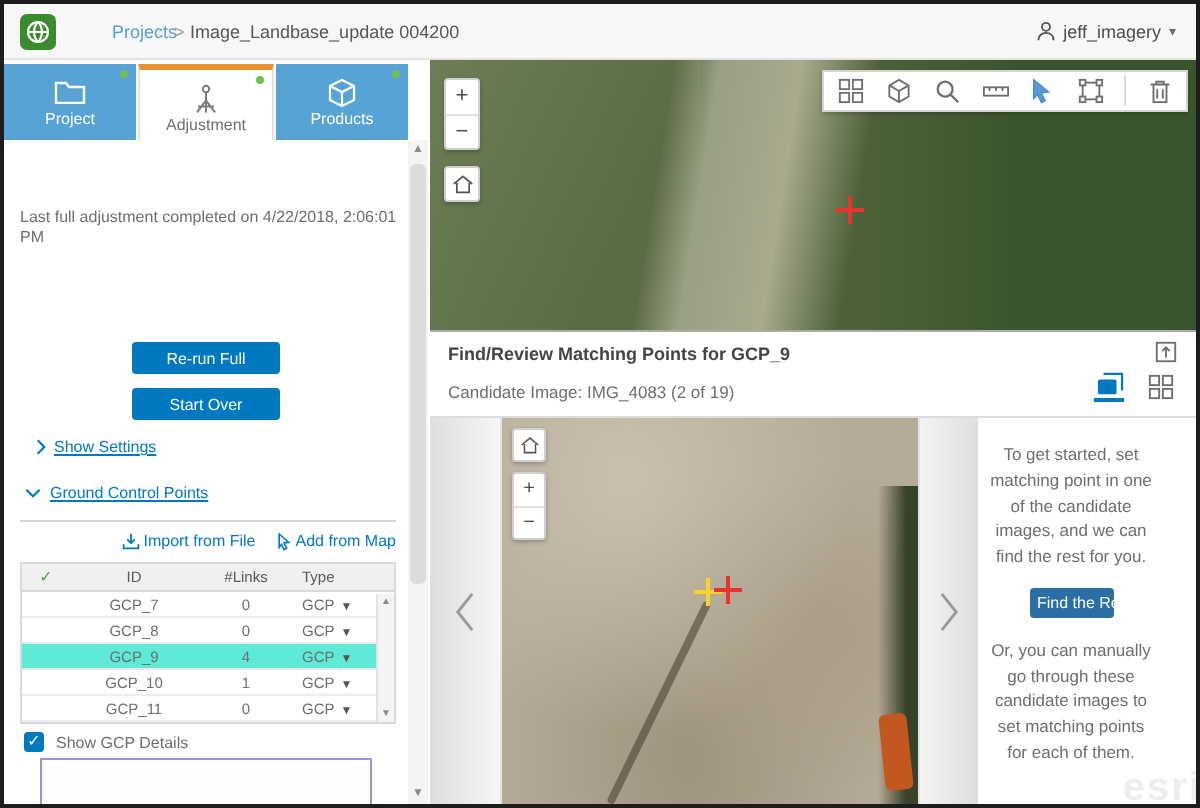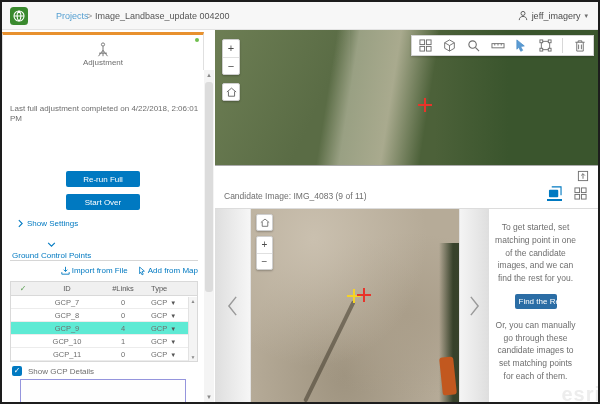--- a/index.html
+++ b/index.html
@@ -27,23 +27,23 @@
   .v-scroll { position:absolute; right:1px; top:40px; width:10px; height:332px; background:#f4f4f4; }
   .v-scroll .arrow { position:absolute; left:0; width:10px; height:10px; font-size:6px; color:#8a8a8a; text-align:center; line-height:10px; cursor:pointer; }
   .v-scroll .thumb { position:absolute; left:1px; top:12px; width:8px; height:210px; background:#dcdcdc; border-radius:3px; cursor:pointer; }
 
   .lp-content { position:absolute; left:0; top:40px; width:200px; height:332px; font-size:8px; color:#6e6e6e; }
   .status-text { position:absolute; left:8px; top:34px; width:190px; line-height:1.3; }
   .desc-text { position:absolute; left:17px; top:60px; width:178px; line-height:1.3; }
   .btn { position:absolute; left:64px; width:74px; height:16px; background:#0079c1; color:#fff; border:none; border-radius:2px; font-size:8px; font-family:inherit; cursor:pointer; }
   .btn-rerun { top:101px; }
   .btn-start { top:124px; }
-  .link-row { position:absolute; display:flex; align-items:center; gap:4px; color:#0079c1; cursor:pointer; }
+  .link-row { position:absolute; display:flex; align-items:center; gap:4px; color:#0079c1; cursor:pointer;text-decoration:underline; }
   .show-settings { left:16px; top:149px; }
-  .gcp-head { left:10px; top:172px;flex-direction:column; }
+  .gcp-head { left:10px; top:172px; }
   .divider { position:absolute; left:8px; top:190px; width:188px; height:1px; background:#d6d6d6; }
   .import-links { position:absolute; left:8px; top:196px; width:188px; display:flex; justify-content:flex-end; gap:10px; font-size:8px; }
   .import-links span { display:flex; align-items:flex-start; gap:2px; color:#0079c1; cursor:pointer; }
 
   .gcp-table { position:absolute; left:8px; top:211px; width:188px; border:1px solid #d9d9d9; background:#fff; }
   .t-head { display:flex; height:14px; background:#f0f0f0; border-bottom:1px solid #d9d9d9; color:#595959; font-size:7.5px; align-items:center; }
   .t-row { display:flex; height:13px; border-bottom:1px solid #ececec; color:#6e6e6e; font-size:7.5px; align-items:center; cursor:pointer; }
   .t-row:last-of-type { border-bottom:none; }
   .t-row.selected { background:#5eead4; }
   .c-chk { width:24px; text-align:center; }
@@ -144,30 +144,49 @@
             <path d="M1.5 12c0-2.8 2-4.4 4.5-4.4s4.5 1.6 4.5 4.4" fill="none" stroke="#555" stroke-width="1.1"></path>
           </svg>
         </span>
       <span>jeff_imagery</span>
       <span class="caret">▾</span>
     </span>
   </div>
 
   <div class="left-panel">
     <div class="tabs">
+      <div class="tab">
+        <span class="tab-icon">
+            <svg viewBox="0 0 16 13">
+              <path d="M1 2.5h5l1.5 2H15v8H1z" fill="none" stroke="#fff" stroke-width="1.2"></path>
+            </svg>
+          </span>
+        <span>Project</span>
+        <span class="dot"></span>
+      </div>
       <div class="tab active">
         <span class="tab-icon">
             <svg viewBox="0 0 16 15" stroke="#7b7b7b" fill="none" stroke-width="1">
               <circle cx="8" cy="2.5" r="1.6"></circle>
               <path d="M8 4.2v4M8 8.2l-4.5 6M8 8.2l4.5 6M8 8.2v6M4 11.2h8"></path>
             </svg>
           </span>
         <span>Adjustment</span>
         <span class="dot"></span>
       </div>
+      <div class="tab">
+        <span class="tab-icon">
+            <svg viewBox="0 0 16 15" stroke="#fff" fill="none" stroke-width="1.1">
+              <path d="M8 1l6 3v7l-6 3-6-3V4z"></path>
+              <path d="M2 4l6 3 6-3M8 14V7"></path>
+            </svg>
+          </span>
+        <span>Products</span>
+        <span class="dot"></span>
+      </div>
     </div>
 
     <div class="v-scroll">
       <span class="arrow" style="top:0">▲</span>
       <span class="thumb"></span>
       <span class="arrow" style="bottom:0">▼</span>
     </div>
 
     <div class="lp-content">
       <div class="status-text">Last full adjustment completed on 4/22/2018, 2:06:01 PM</div>
@@ -339,27 +358,28 @@
       <span class="tool-sep"></span>
       <span class="tool">
           <svg width="12" height="13" viewBox="0 0 12 14" stroke="#6e6e6e" fill="none" stroke-width="1">
             <path d="M1 3.5h10M4 3.5V2h4v1.5M2.5 3.5V13h7V3.5M4.5 6v5M7.5 6v5"></path>
           </svg>
         </span>
     </div>
   </div>
 
   <div class="fr-panel">
+    <div class="fr-title">Find/Review Matching Points for GCP_9</div>
     <span class="popout">
         <svg width="12" height="12" viewBox="0 0 13 13" stroke="#6e6e6e" fill="none" stroke-width="1">
           <rect x="1.5" y="1.5" width="10" height="10"></rect>
           <path d="M6.5 9.5V4M4.5 6l2-2 2 2"></path>
         </svg>
       </span>
-    <div class="fr-cand">Candidate Image: IMG_4083 (9 of 11)</div>
+    <div class="fr-cand">Candidate Image: IMG_4083 (2 of 19)</div>
     <div class="view-toggles">
       <span class="vt active">
           <svg width="14" height="13" viewBox="0 0 15 14">
             <path d="M4 1h10v9" stroke="#0079c1" fill="none" stroke-width="1.2"></path>
             <rect x="1" y="4" width="10" height="8" rx="1" fill="#0079c1"></rect>
           </svg>
         </span>
       <span class="vt">
           <svg width="13" height="13" viewBox="0 0 14 14" stroke="#6e6e6e" fill="none" stroke-width="1">
             <rect x="1" y="1" width="5" height="5"></rect>

